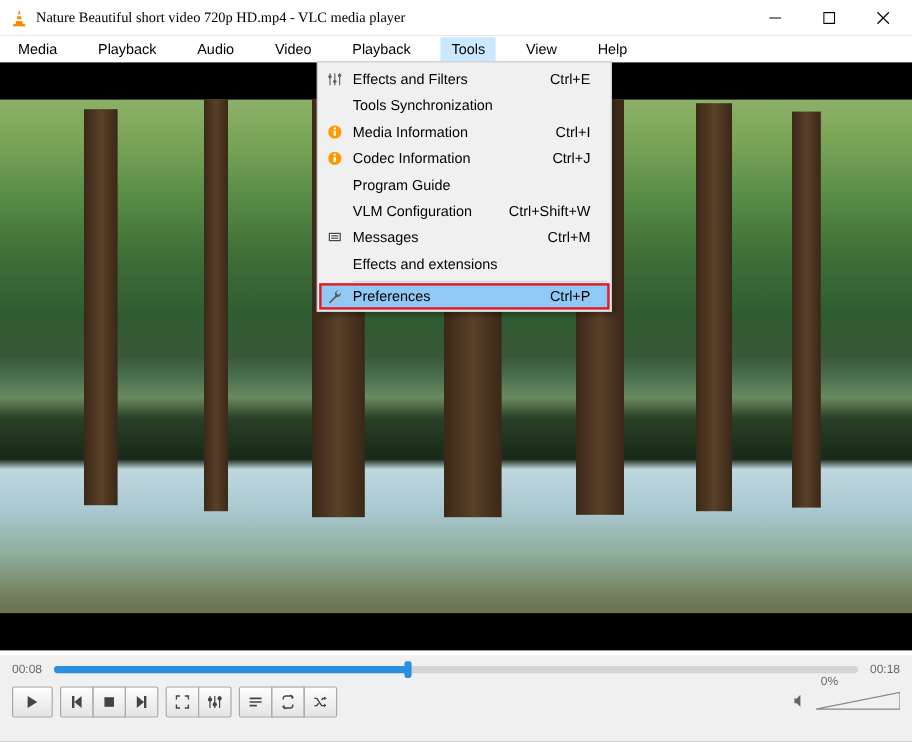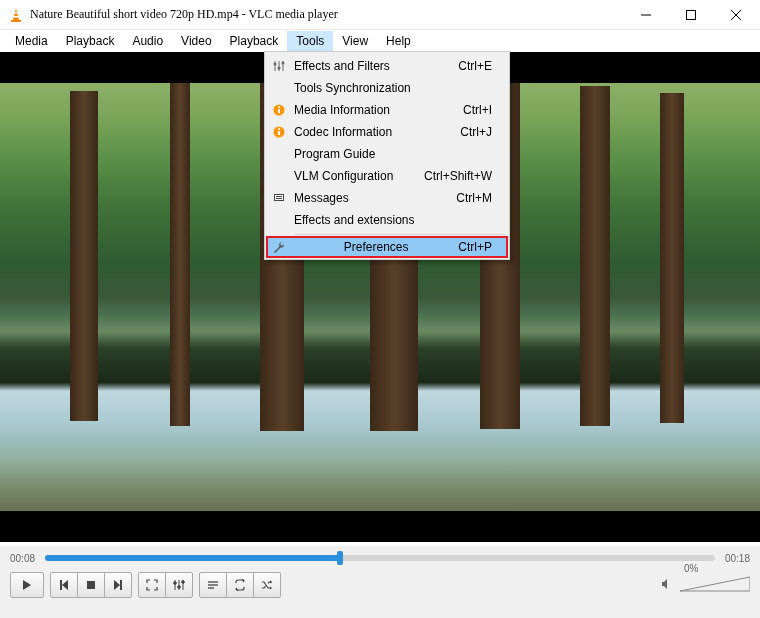--- a/index.html
+++ b/index.html
@@ -3,30 +3,30 @@
 <meta charset="utf-8">
 <style>
   * { box-sizing: border-box; margin: 0; padding: 0; }
   body { font-family: 'Segoe UI', Tahoma, sans-serif; font-size: 12px; background: #fff; width: 760px; height: 618px; overflow: hidden; }
   .titlebar { height: 30px; display: flex; align-items: center; padding: 0 2px 0 8px; background: #fff; border-bottom: 1px solid #e8e8e8; }
   .vlc-icon { width: 16px; height: 16px; margin-right: 6px; }
   .title { flex: 1; font-size: 12px; color: #000; font-family: Liberation Serif, serif; }
   .win-ctrls { display: flex; }
   .win-btn { width: 45px; height: 28px; display: flex; align-items: center; justify-content: center; }
   .win-btn svg { width: 10px; height: 10px; }
-  .menubar { height: 22px; display: flex; align-items: center; padding: 0 6px; background: #fff; position: relative; }
+  .menubar { height: 22px; display: flex; align-items: center; padding: 0 6px; background: #fff; position: relative; gap: 16px; }
   .menu-item { padding: 3px 9px; font-size: 12px; color: #000; }
   .menu-item.open { background: #cce8ff; }
   .dropdown { position: absolute; top: 21px; left: 264px; width: 246px; background: #f0f0f0; border: 1px solid #ccc; box-shadow: 3px 3px 4px rgba(0,0,0,0.3); z-index: 100; padding: 3px; }
   .dd-item { display: flex; align-items: center; height: 22px; font-size: 12px; color: #000; position: relative; }
   .dd-icon { width: 22px; display: flex; align-items: center; justify-content: center; }
   .dd-label { flex: 1; padding-left: 4px; }
   .dd-shortcut { padding-right: 14px; color: #000; }
   .dd-sep { height: 1px; background: #d7d7d7; margin: 3px 0 3px 26px; }
-  .dd-item.highlight { background: #90c8f6; text-align: center; }
+  .dd-item.highlight { background: #90c8f6; }
   .dd-item.highlight-border { border: 2px solid #e31b23; margin: -2px; z-index:1; }
   .video-area { width: 760px; height: 490px; background: #000; display:flex; align-items:center; justify-content:center; position: relative; }
   .video-frame { width: 760px; height: 428px; background: linear-gradient(to bottom,
       #8db068 0%, #7aa558 8%, #5a8f48 18%, #3f7038 30%, #2f5c30 42%,
       #3a5838 50%, #4a7050 54%, #6a8a60 58%, #2a4028 62%, #1a2818 70%,
       #c0d8e0 72%, #a8c8d0 80%, #90b0a0 88%, #788868 95%, #687050 100%);
      position: relative; overflow:hidden; }
   .tree { position:absolute; bottom:0; width:40px; background: linear-gradient(to right,#3a2818,#5a4028,#3a2818); }
   .bottom-bar { position: absolute; bottom: 0; left:0; right:0; height: 72px; background: #f0f0f0; }
   .time-row { display: flex; align-items: center; padding: 4px 10px 2px; height: 22px; }

